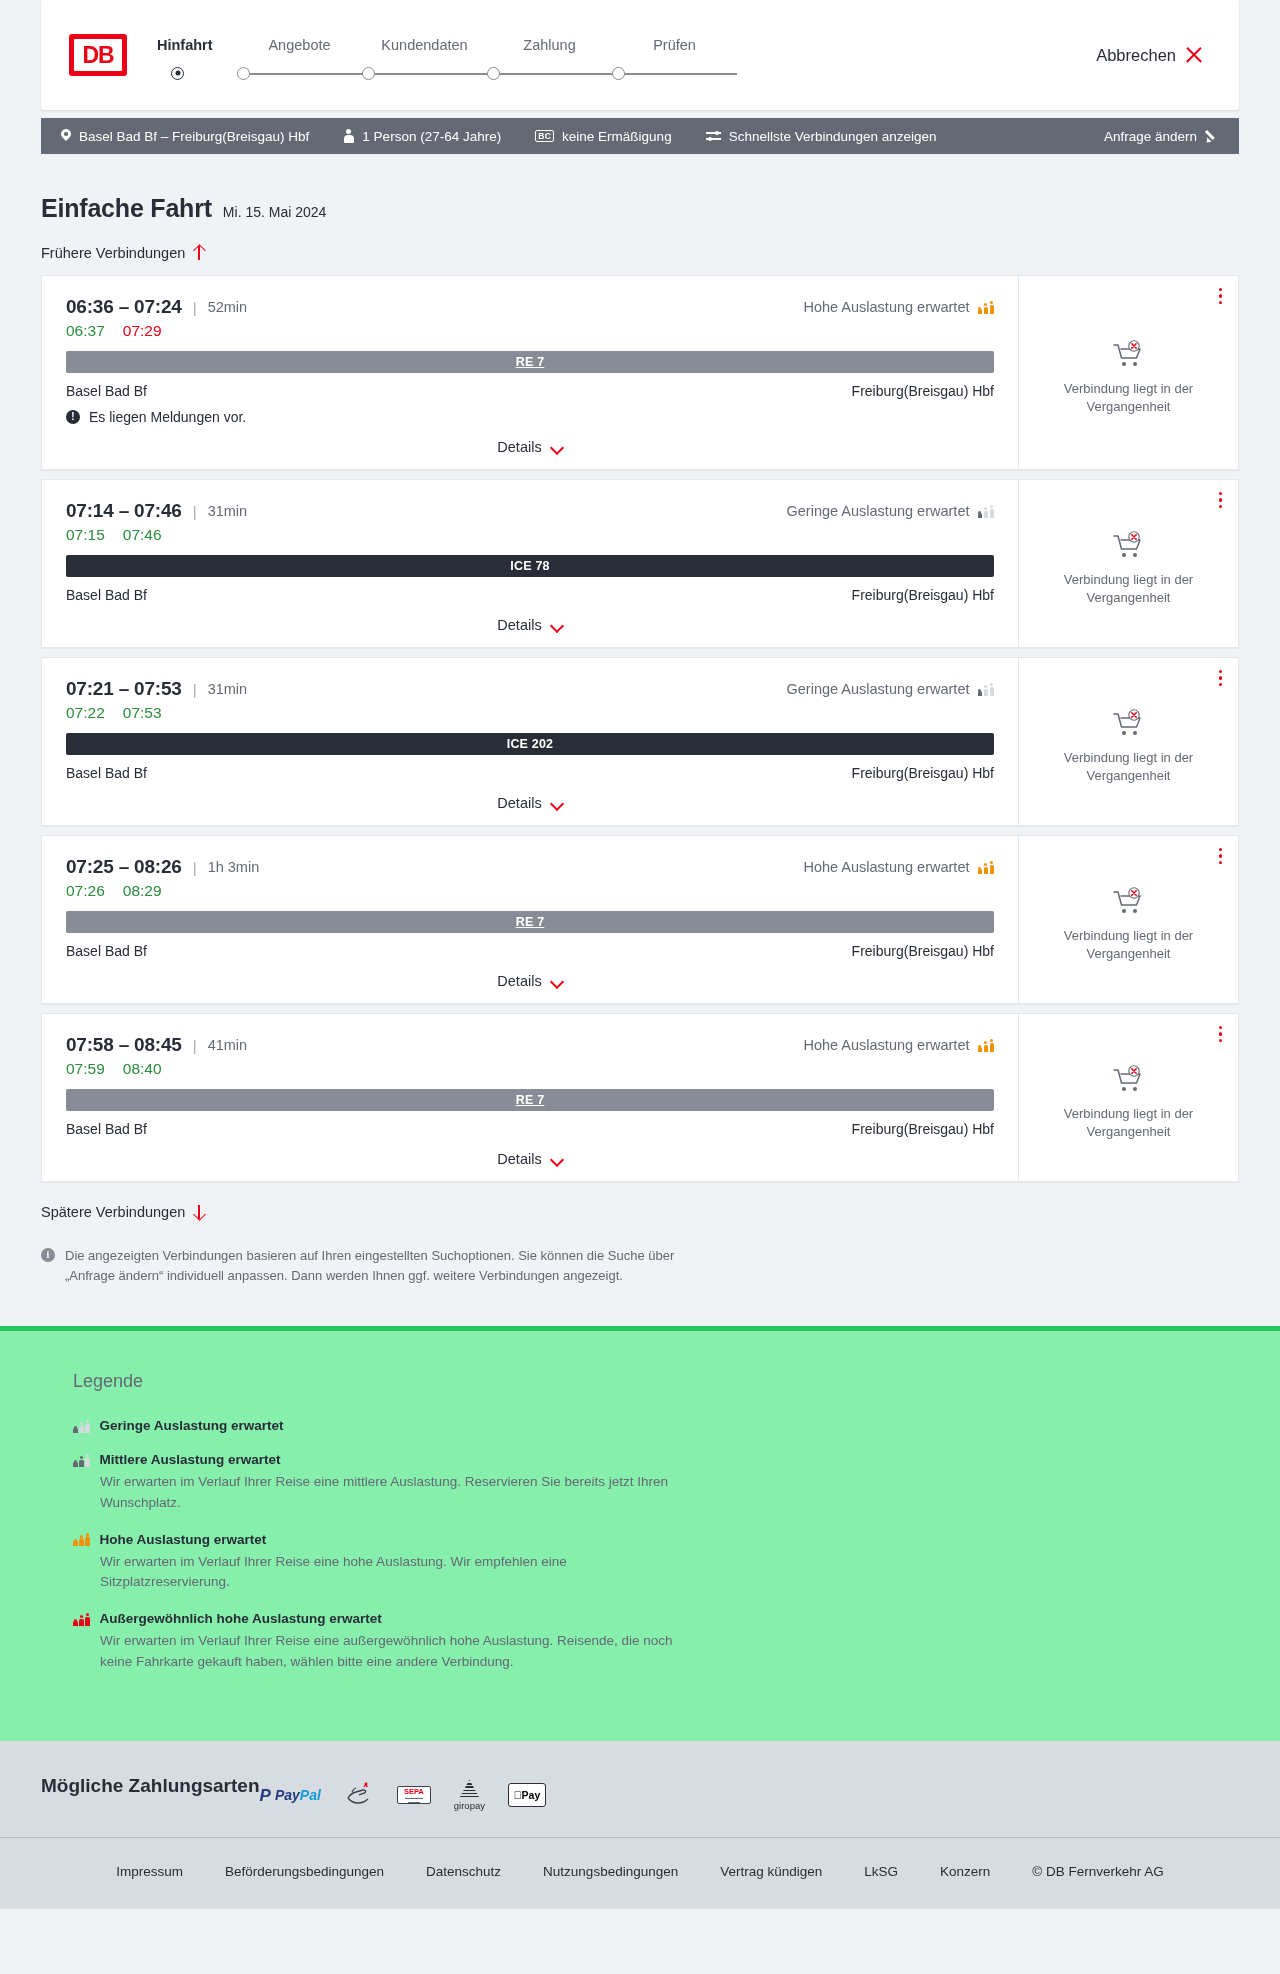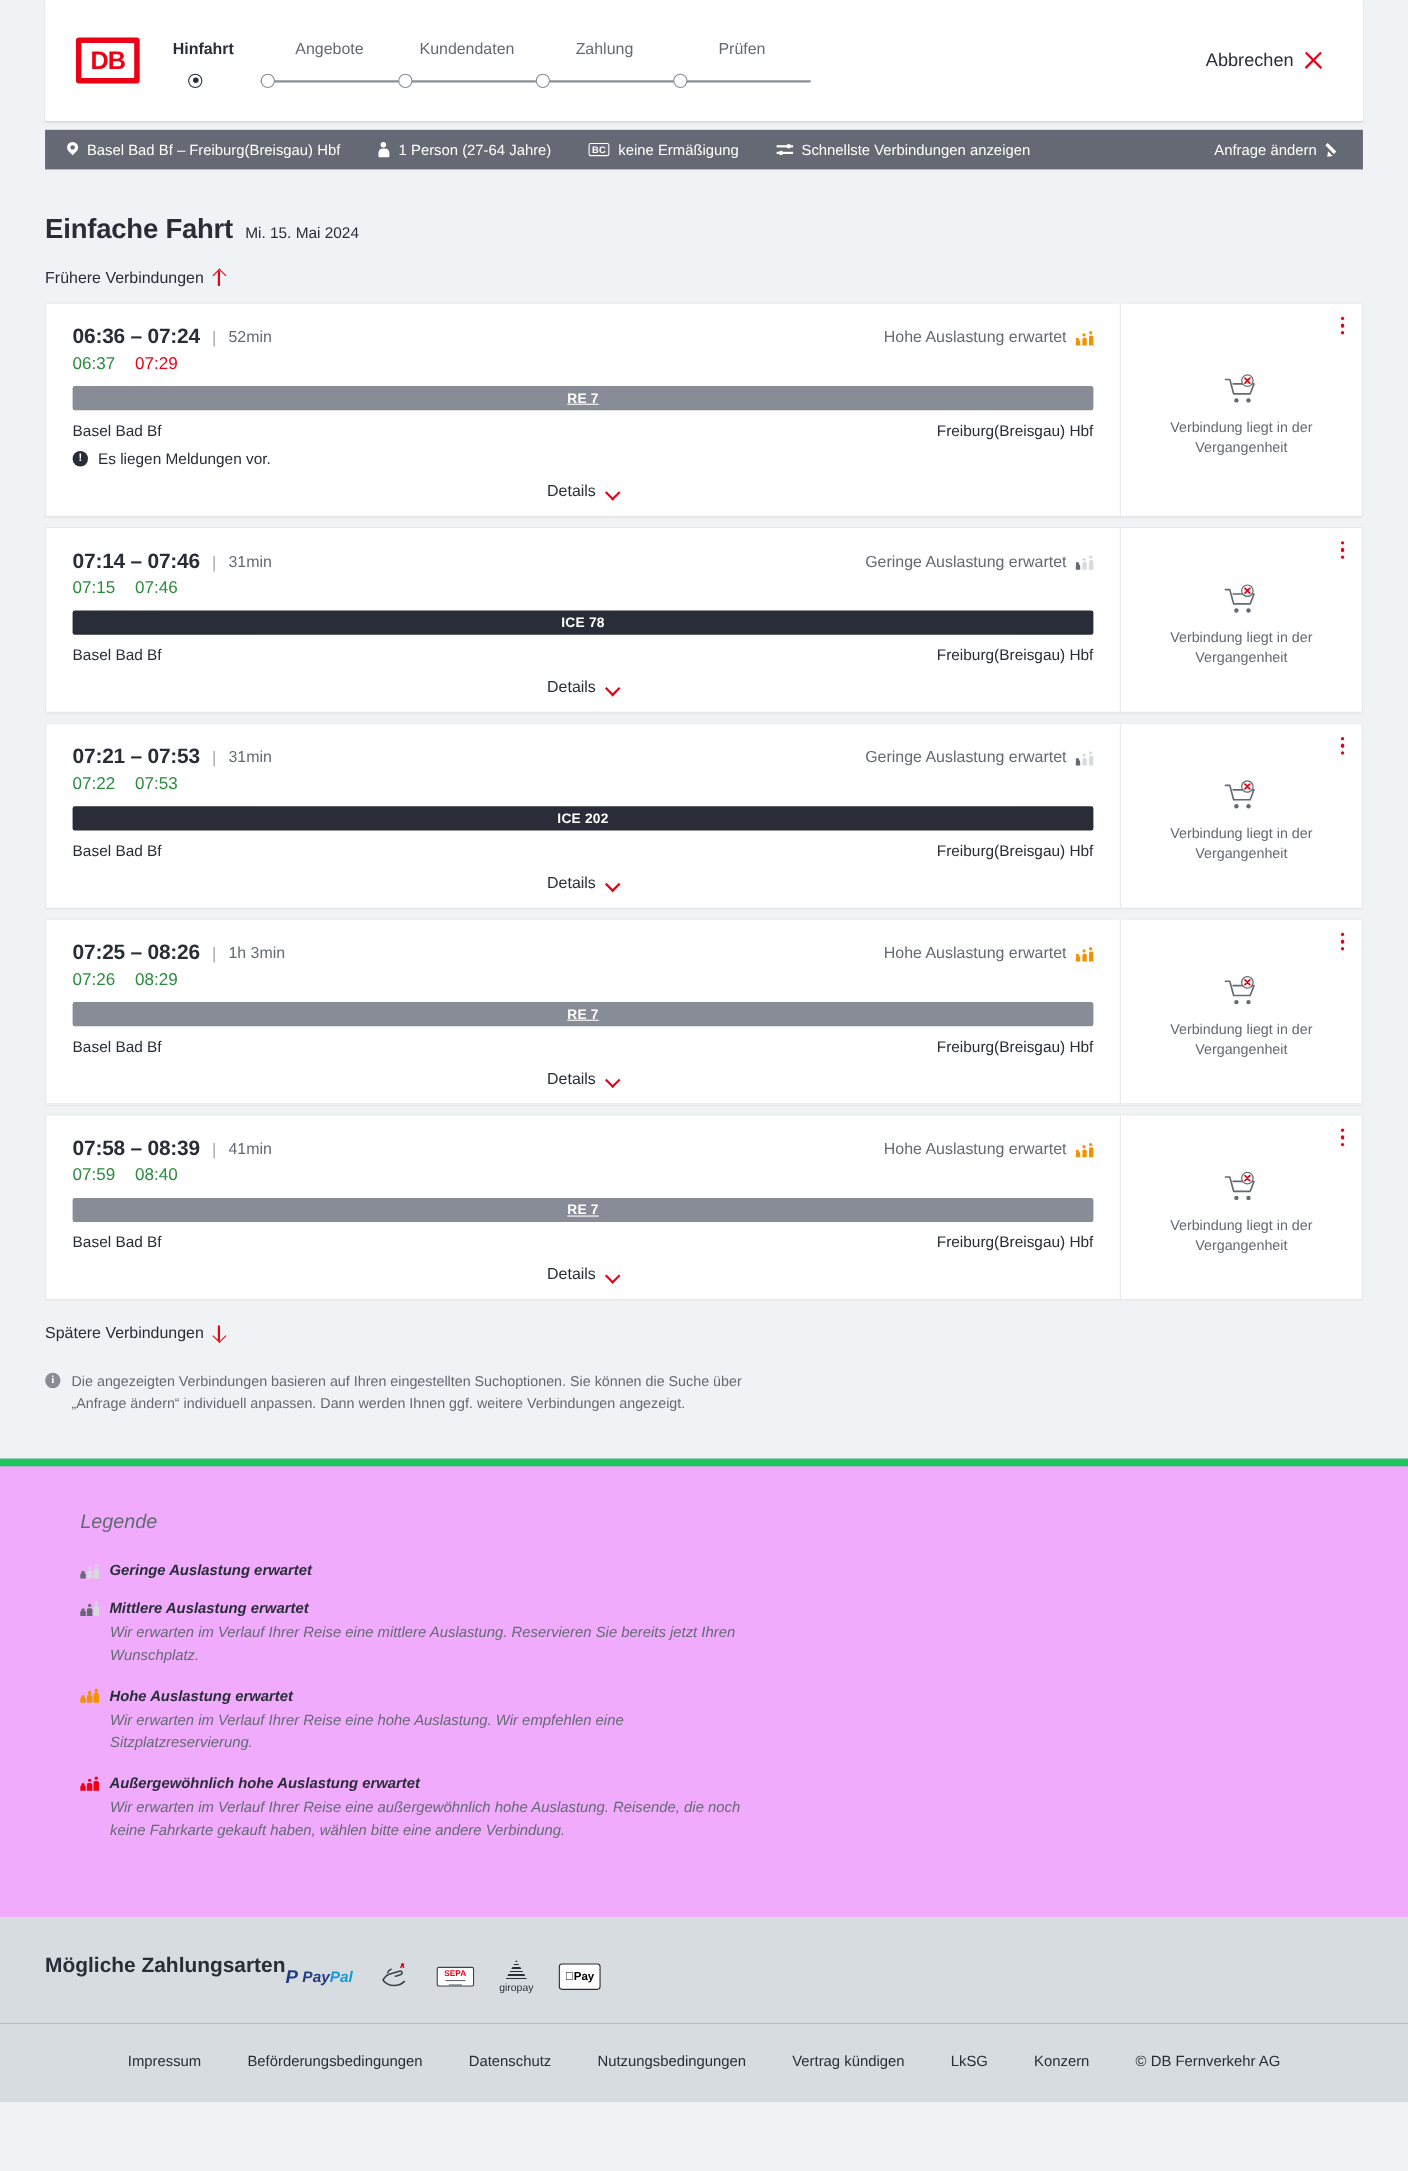--- a/index.html
+++ b/index.html
@@ -318,24 +318,23 @@
   }
   .info-icon {
     width: 14px; height: 14px; border-radius: 50%;
     background: #878c96; color: #fff; font-size: 10px; font-weight: 700;
     display: flex; align-items: center; justify-content: center; line-height: 1;
     flex: 0 0 auto; margin-top: 2px; font-family: "Liberation Serif", serif;
   }
 
   
   .legend-sec {
-    background: #f0abfc;
+    background: #86efac;
     padding: 40px 0 50px 0;
-    border-top: 7px solid #22c55e;
-    font-style: italic;
+    border-top: 5px solid #22c55e;
   }
   .legend-inner { margin: 0 73px; }
   .legend-title { font-size: 18px; color: #646973; margin-bottom: 26px; }
   .legend-item { margin-bottom: 19px; }
   .legend-head { display: flex; align-items: center; gap: 10px; }
   .legend-label { font-size: 13.5px; font-weight: 700; color: #282d37; }
   .legend-desc { font-size: 13.5px; color: #646973; margin: 5px 0 0 27px; line-height: 1.5; max-width: 600px; }
 
   
   .footer {
@@ -681,21 +680,21 @@
                 <circle cx="23" cy="24" r="2" fill="#646973"></circle>
                 <circle cx="22" cy="6" r="5.2" fill="#ffffff" stroke="#646973" stroke-width="1.1"></circle>
                 <path d="M19.8 3.8 l4.4 4.4 M24.2 3.8 l-4.4 4.4" stroke="#ec0016" stroke-width="1.6" stroke-linecap="round"></path>
               </svg></span>
             <span class="side-note">Verbindung liegt in der Vergangenheit</span>
           </div>
         </div>
         <div class="conn-card">
           <div class="conn-main">
             <div class="conn-top">
-              <span class="conn-times">07:58 – 08:39</span>
+              <span class="conn-times">07:58 – 08:45</span>
               <span class="conn-sep">|</span>
               <span class="conn-dur">41min</span>
               <span class="conn-occ">
                 <span>Hohe Auslastung erwartet</span>
                 <span class="occ-icon occ-high">
                   <span class="p p1"></span>
                   <span class="p p2"></span>
                   <span class="p p3"></span>
                 </span>
               </span>

